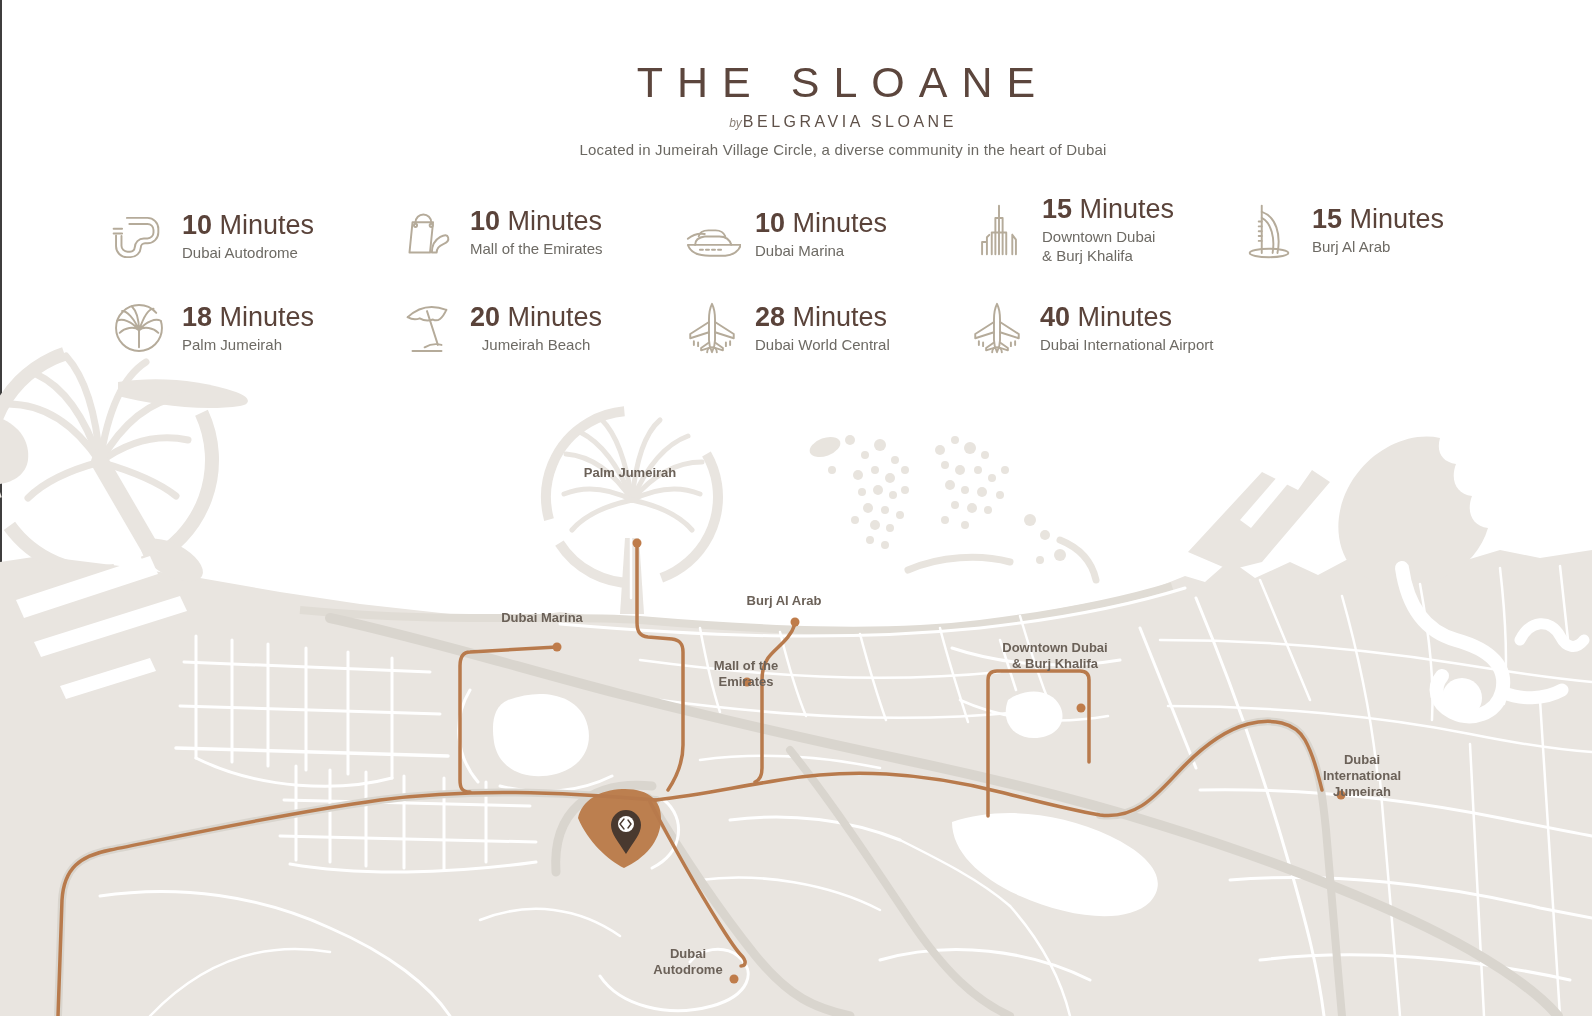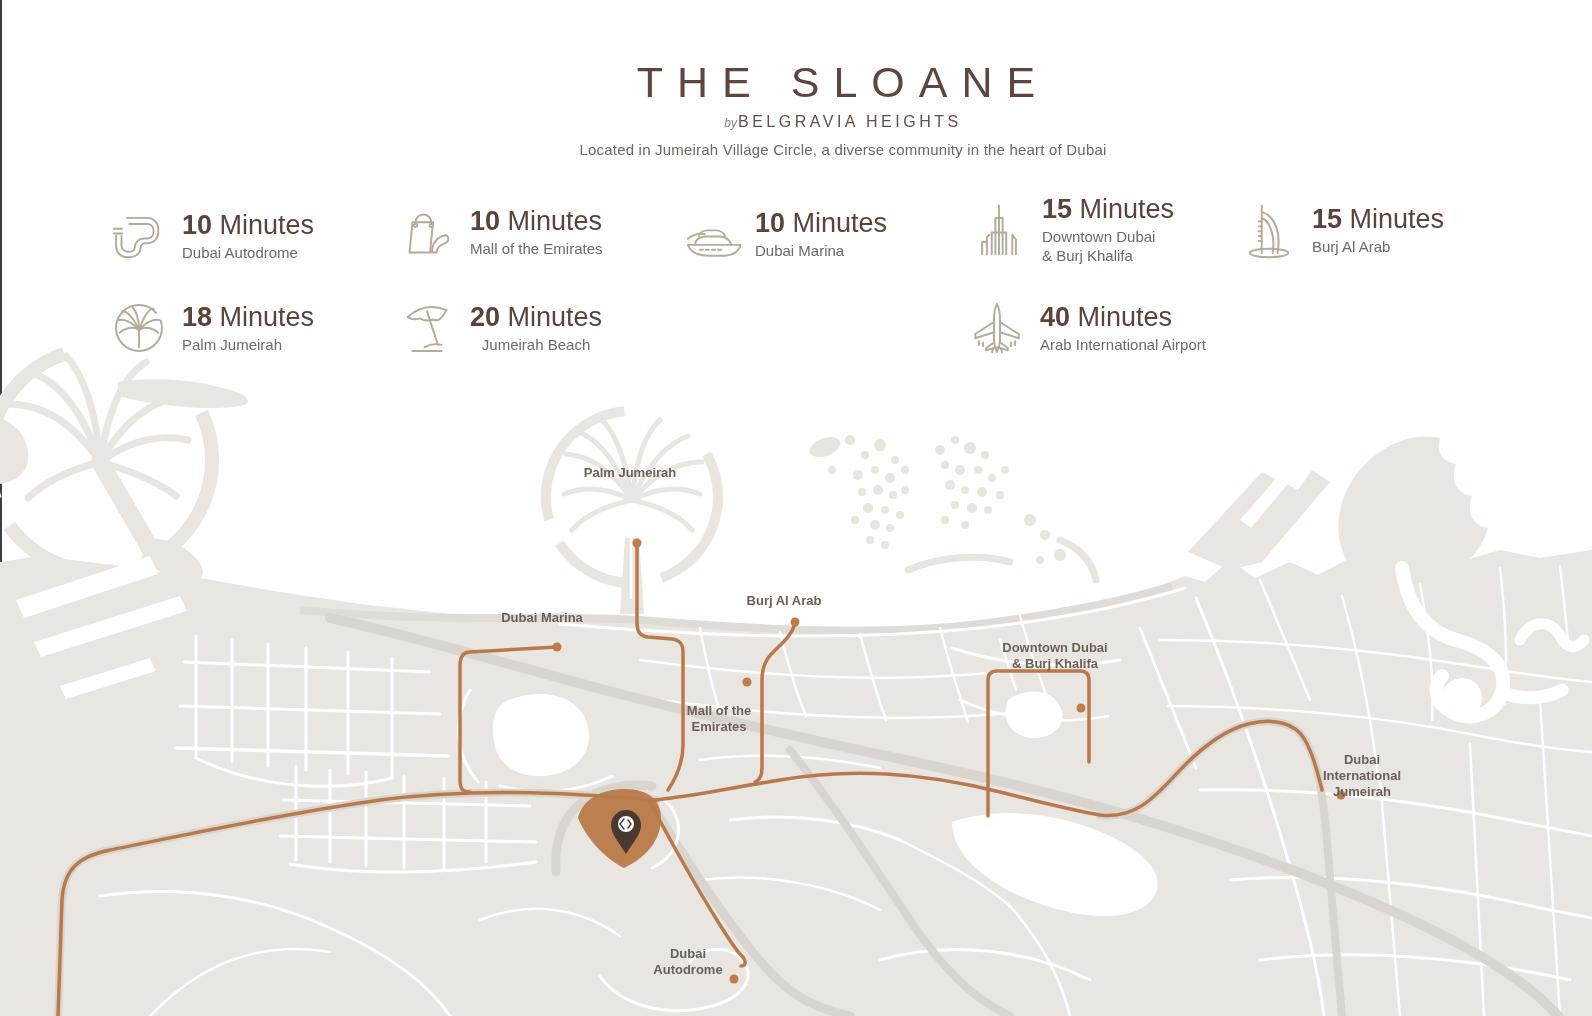--- a/index.html
+++ b/index.html
@@ -250,41 +250,41 @@
 
   <div class="map-label" style="left:630px;top:465px;">
     <div>Palm Jumeirah</div>
     </div>
   <div class="map-label" style="left:542px;top:610px;">
     <div>Dubai Marina</div>
     </div>
   <div class="map-label" style="left:784px;top:593px;">
     <div>Burj Al Arab</div>
     </div>
-  <div class="map-label" style="left:719px;top:658px;margin-top:45px;">
+  <div class="map-label" style="left:746px;top:658px;">
     <div>Mall of the</div>
       <div>Emirates</div>
     </div>
   <div class="map-label" style="left:1055px;top:640px;">
     <div>Downtown Dubai</div>
       <div>&amp; Burj Khalifa</div>
     </div>
   <div class="map-label" style="left:1362px;top:752px;">
     <div>Dubai</div>
       <div>International</div>
       <div>Jumeirah</div>
     </div>
   <div class="map-label" style="left:688px;top:946px;">
     <div>Dubai</div>
       <div>Autodrome</div>
     </div>
 
   <div class="hdr" id="title">THE SLOANE</div>
   <div class="hdr" id="byline">
-    <span class="by">by</span><span>BELGRAVIA HEIGHTS</span>
+    <span class="by">by</span><span>BELGRAVIA SLOANE</span>
   </div>
   <div class="hdr" id="subtitle">Located in Jumeirah Village Circle, a diverse community in the heart of Dubai</div>
 
   <div class="stat" style="left:110px;top:200px;">
     <div class="stat-icon">
       <svg viewBox="0 0 48 48">
         <path d="M14 9 h17 a9 9 0 0 1 9 9 v3 a9 9 0 0 1 -9 9 h-2 a3.5 3.5 0 0 0 -3.5 3.5 a8.5 8.5 0 0 1 -8.5 8 h-3 a9 9 0 0 1 -9 -9 v-9"></path>
         <path d="M16 14 h15 a5 5 0 0 1 5 5 v2 a5 5 0 0 1 -5 5 h-3 a7.5 7.5 0 0 0 -7.5 7.5 a4 4 0 0 1 -4 3.5 h-2 a5 5 0 0 1 -5 -5 v-8"></path>
         <path d="M3 18 h7 M3 22 h7"></path>
       </svg>
@@ -401,32 +401,50 @@
     </div>
     <div class="stat-text">
       <div class="stat-time"><span class="num">20</span> <span>Minutes</span></div>
       <div class="stat-label">
           <div>Jumeirah Beach</div>
           <div></div>
         </div>
     </div>
   </div>
 
-
-  <div class="stat" style="left:968px;top:292px;">
+  <div class="stat" style="left:683px;top:292px;">
     <div class="stat-icon">
       <svg viewBox="0 0 48 48">
         <path d="M24 4 C26 8 26.5 12 26.5 17 L26.5 34 C26.5 38 25.5 41 24 44 C22.5 41 21.5 38 21.5 34 L21.5 17 C21.5 12 22 8 24 4 Z"></path>
         <path d="M21.5 19 L6 29 V32.5 L21.5 27.5 M26.5 19 L42 29 V32.5 L26.5 27.5"></path>
         <path d="M21.5 36 L15 40.5 V42.5 L21.5 40.5 M26.5 36 L33 40.5 V42.5 L26.5 40.5"></path>
         <path d="M9 35 v3 M12.5 36 v3 M35.5 36 v3 M39 35 v3"></path>
         <path d="M20 44 a4 4 0 0 1 8 0"></path>
       </svg>
     </div>
     <div class="stat-text">
+      <div class="stat-time"><span class="num">28</span> <span>Minutes</span></div>
+      <div class="stat-label">
+          <div>Dubai World Central</div>
+          <div></div>
+        </div>
+    </div>
+  </div>
+
+  <div class="stat" style="left:968px;top:292px;">
+    <div class="stat-icon">
+      <svg viewBox="0 0 48 48">
+        <path d="M24 4 C26 8 26.5 12 26.5 17 L26.5 34 C26.5 38 25.5 41 24 44 C22.5 41 21.5 38 21.5 34 L21.5 17 C21.5 12 22 8 24 4 Z"></path>
+        <path d="M21.5 19 L6 29 V32.5 L21.5 27.5 M26.5 19 L42 29 V32.5 L26.5 27.5"></path>
+        <path d="M21.5 36 L15 40.5 V42.5 L21.5 40.5 M26.5 36 L33 40.5 V42.5 L26.5 40.5"></path>
+        <path d="M9 35 v3 M12.5 36 v3 M35.5 36 v3 M39 35 v3"></path>
+        <path d="M20 44 a4 4 0 0 1 8 0"></path>
+      </svg>
+    </div>
+    <div class="stat-text">
       <div class="stat-time"><span class="num">40</span> <span>Minutes</span></div>
       <div class="stat-label">
-          <div>Arab International Airport</div>
+          <div>Dubai International Airport</div>
           <div></div>
         </div>
     </div>
   </div>
 </div>
 
 </body></html>

